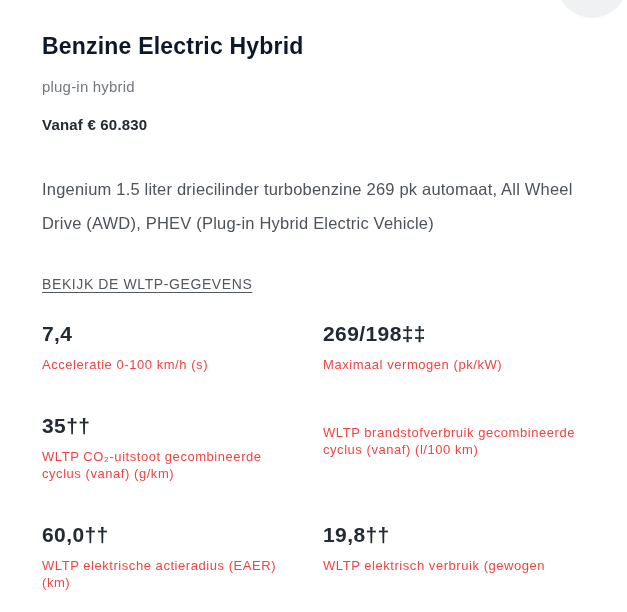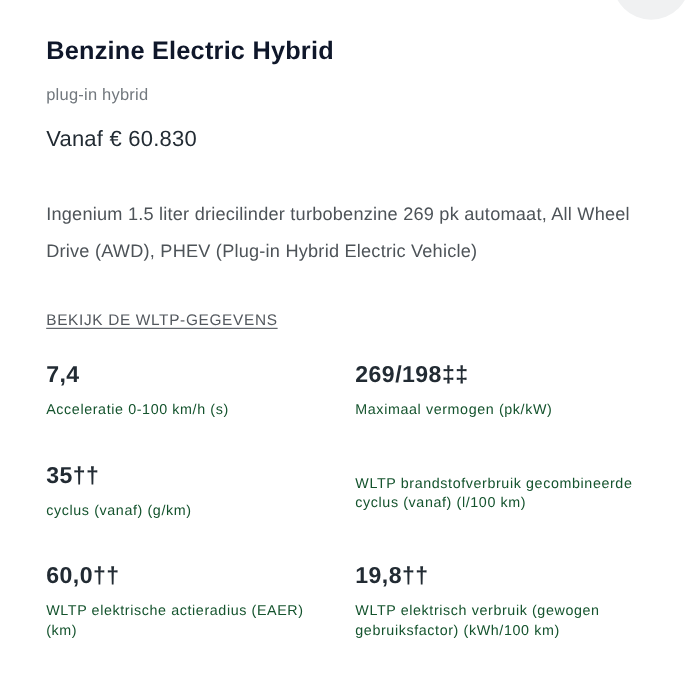--- a/index.html
+++ b/index.html
@@ -28,22 +28,22 @@
     letter-spacing: 0.2px;
   }
   .subtitle {
     margin-top: 18px;
     font-size: 15px;
     color: #72787e;
     letter-spacing: 0.2px;
   }
   .price {
     margin-top: 21px;
-    font-size: 20px;
-    font-weight: 400;
+    font-size: 15px;
+    font-weight: 700;
     color: #222b33;
     letter-spacing: 0.2px;
   }
   .description {
     margin-top: 39px;
     font-size: 16.5px;
     line-height: 34px;
     color: #4d5358;
     max-width: 535px;
     letter-spacing: 0.2px;
@@ -68,21 +68,21 @@
     font-size: 21px;
     line-height: 24px;
     font-weight: 700;
     color: #222b33;
     letter-spacing: 0.4px;
   }
   .spec-label {
     margin-top: 10px;
     font-size: 13px;
     line-height: 17.5px;
-    color: #14532d;
+    color: #ef4444;
     letter-spacing: 0.55px;
   }
 </style>
 </head>
 <body>
 
 <div class="corner-circle"></div>
 
 <div class="content">
 
@@ -110,20 +110,21 @@
       <div class="spec-value">269/198‡‡</div>
       <div class="spec-label">
         <div>Maximaal vermogen (pk/kW)</div>
         <div></div>
       </div>
     </div>
 
     <div class="spec">
       <div class="spec-value">35††</div>
       <div class="spec-label">
+        <div>WLTP CO₂-uitstoot gecombineerde</div>
         <div>cyclus (vanaf) (g/km)</div>
       </div>
     </div>
 
     <div class="spec">
       <div class="spec-label">
         <div>WLTP brandstofverbruik gecombineerde</div>
         <div>cyclus (vanaf) (l/100 km)</div>
       </div>
     </div>
@@ -133,18 +134,17 @@
       <div class="spec-label">
         <div>WLTP elektrische actieradius (EAER)</div>
         <div>(km)</div>
       </div>
     </div>
 
     <div class="spec">
       <div class="spec-value">19,8††</div>
       <div class="spec-label">
         <div>WLTP elektrisch verbruik (gewogen</div>
-        <div>gebruiksfactor) (kWh/100 km)</div>
       </div>
     </div>
 
   </div>
 </div>
 
 </body></html>

